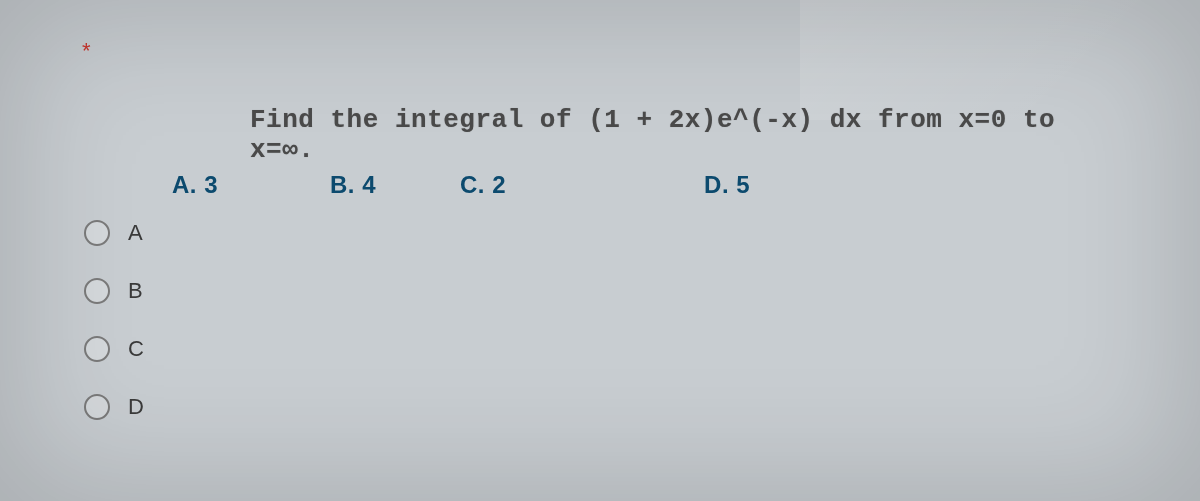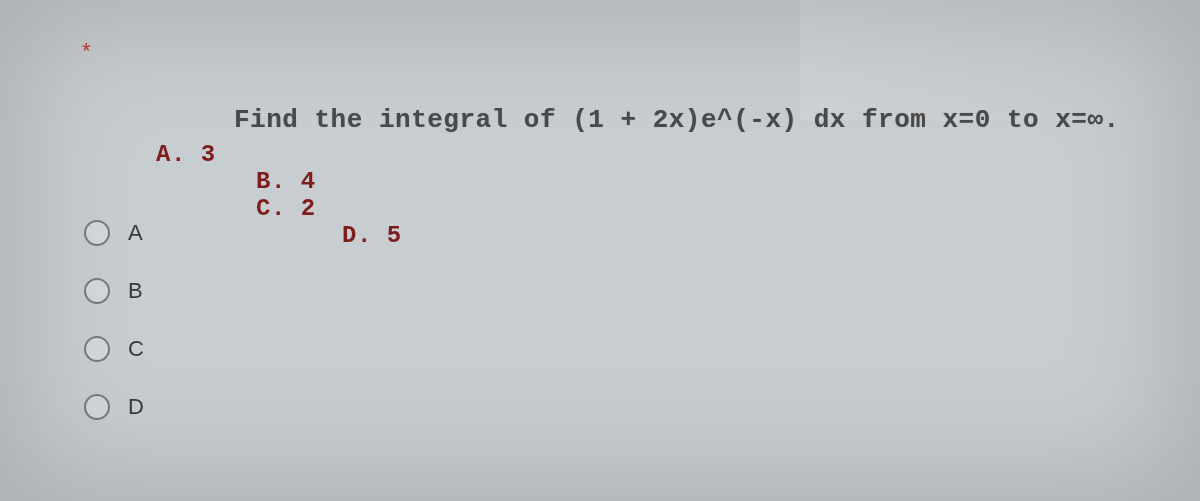--- a/index.html
+++ b/index.html
@@ -28,45 +28,44 @@
       position: absolute;
       top: 38px;
       left: 82px;
       color: #c9362e;
       font-size: 22px;
       font-family: Arial, sans-serif;
     }
     .question-block {
       position: absolute;
       top: 105px;
-      left: 144px;
+      left: 160px;
       right: 80px;
     }
     .question-text {
       font-family: "Courier New", monospace;
       font-weight: bold;
       font-size: 26px;
       color: #4a4a4a;
       letter-spacing: 0.5px;
       margin-left: 90px;
       text-shadow: 0 0 1px rgba(74,74,74,0.3);
     }
     .choices-row {
       display: flex;
-      font-family: Liberation Mono, monospace;
+      font-family: Liberation Sans, sans-serif;
       font-weight: bold;
       font-size: 24px;
-      color: #7f1d1d;
+      color: #0c4a6e;
       margin-top: 6px;
       letter-spacing: 0.5px;
-      flex-direction: column;
     }
     .choice-a { margin-left: 12px; }
     .choice-b { margin-left: 112px; }
-    .choice-c { margin-left: 112px; }
+    .choice-c { margin-left: 84px; }
     .choice-d { margin-left: 198px; }
     .answer-options {
       position: absolute;
       top: 220px;
       left: 84px;
       display: flex;
       flex-direction: column;
       gap: 32px;
     }
     .option {

